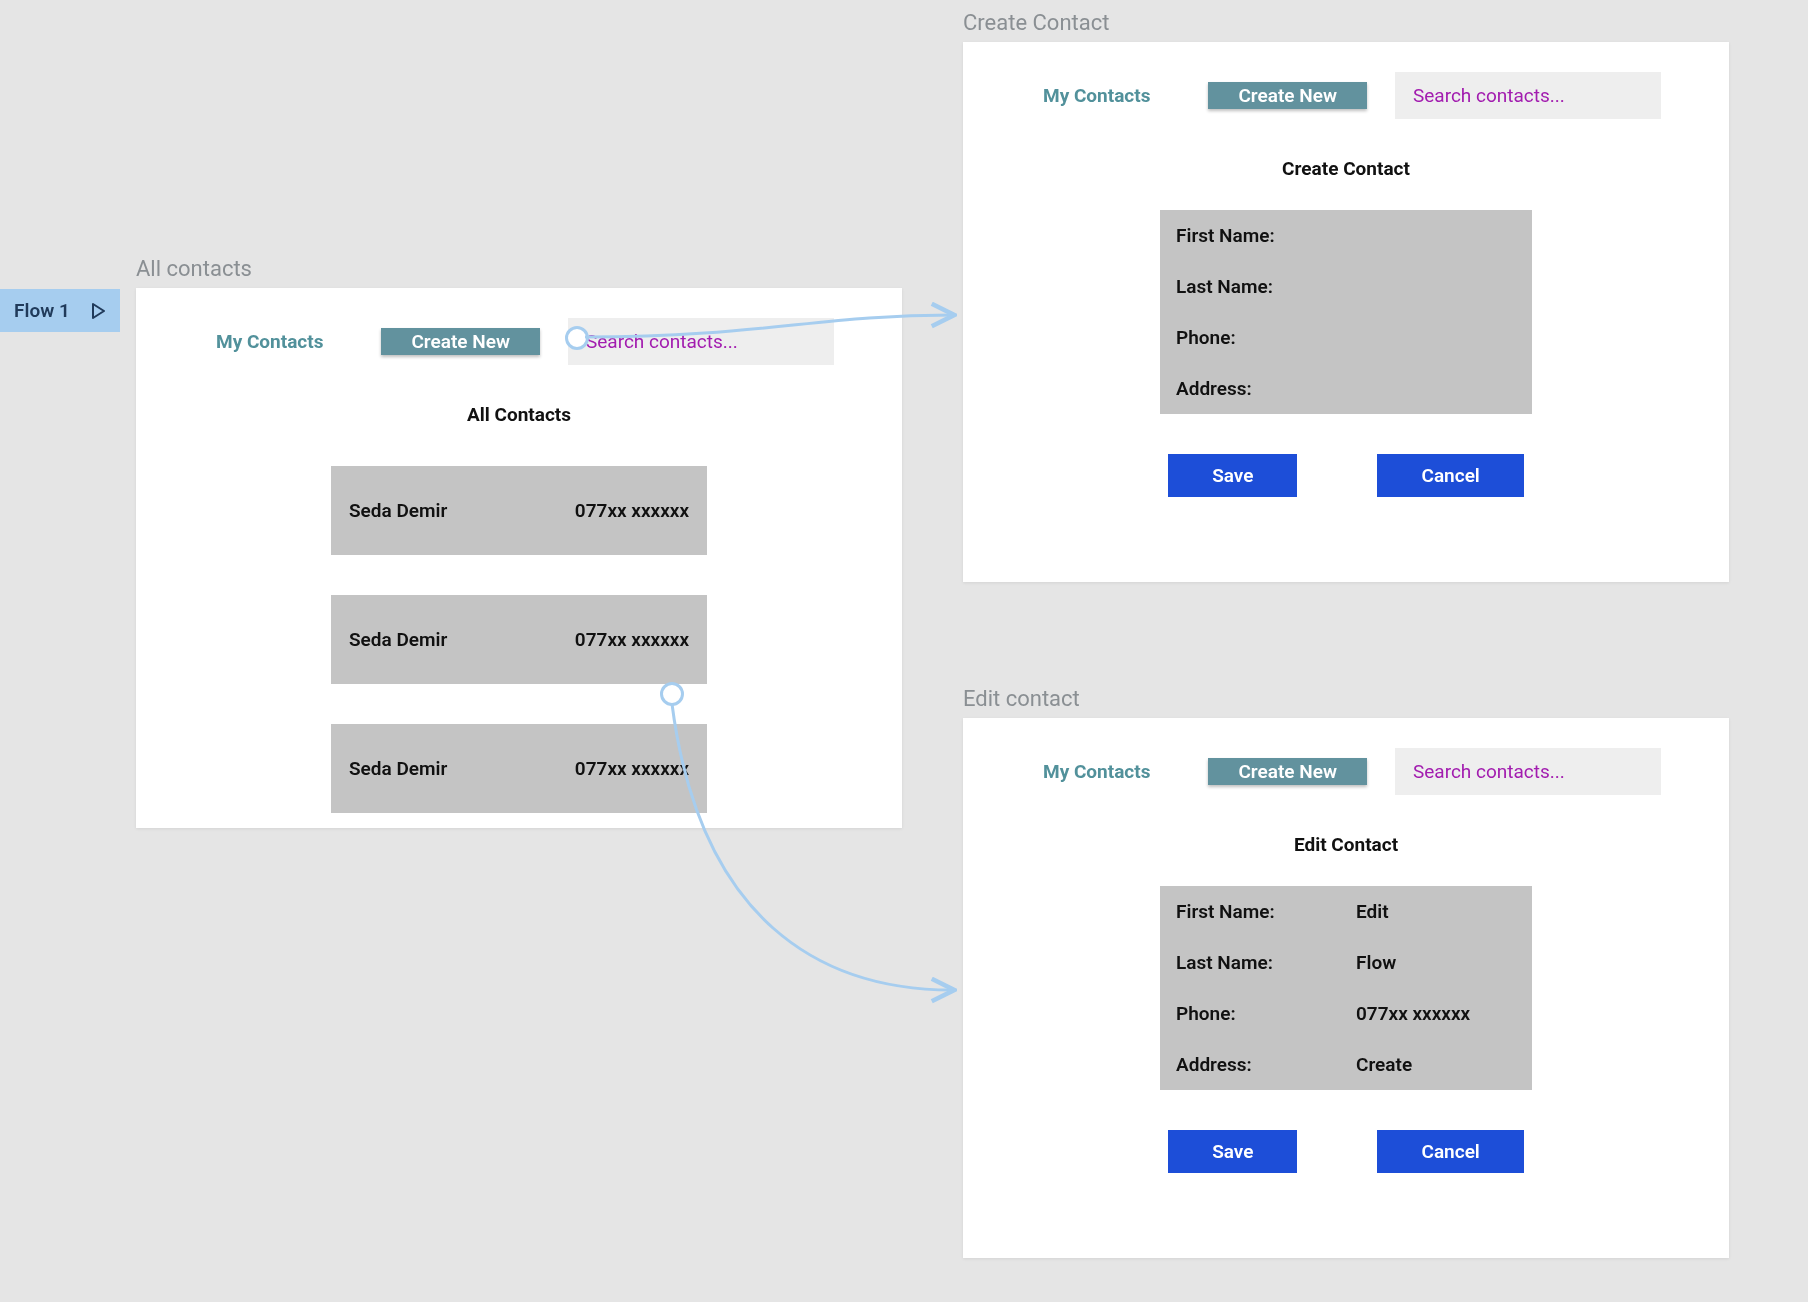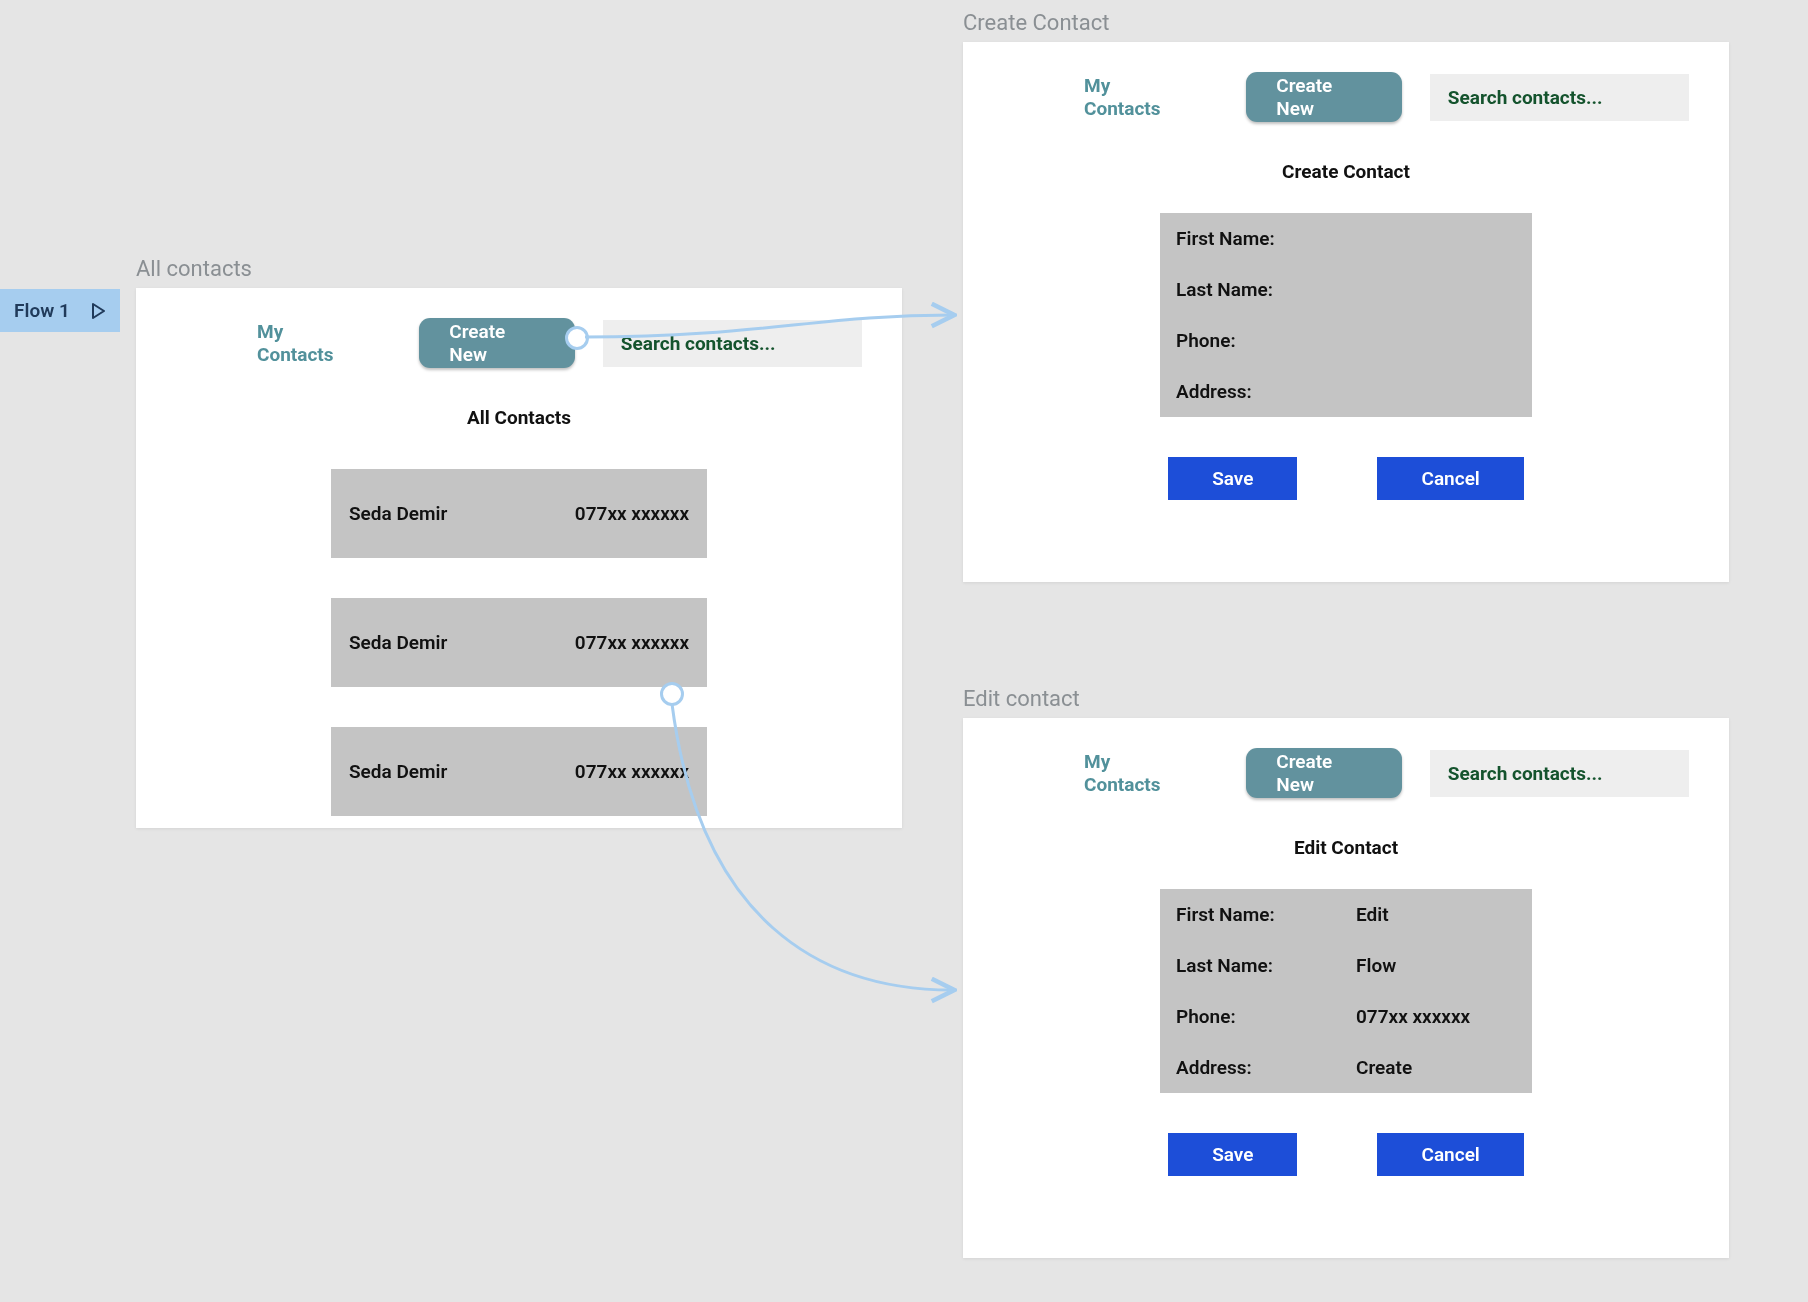--- a/index.html
+++ b/index.html
@@ -33,42 +33,39 @@
   .frame{
     position:absolute;
     background:#fff;
     box-shadow:0 1px 3px rgba(0,0,0,0.08);
   }
   .topbar{
     display:flex;
     align-items:center;
     gap:28px;
     padding:30px 40px 10px 80px;
-    margin-left:41px;
   }
   .brand{
     color:#52919b;
     font-weight:700;
     margin-right:30px;
   }
   .btn{
     background:#62929e;
     color:#fff;
     font-weight:600;
     padding:2px 30px;
     box-shadow:0 2px 3px rgba(0,0,0,0.25);
     cursor:pointer;
-    border-radius:11px;
   }
   .search{
     background:#eeeeee;
-    color:#14532d;
+    color:#a21caf;
     padding:12px 18px;
     width:230px;
-    font-weight:bold;
   }
   .section-h{
     font-weight:700;
     text-align:center;
     margin:28px 0 20px;
   }
   .list{display:flex;flex-direction:column;align-items:center;gap:40px;margin-top:40px;}
   .row{
     background:#c4c4c4;
     width:340px;

